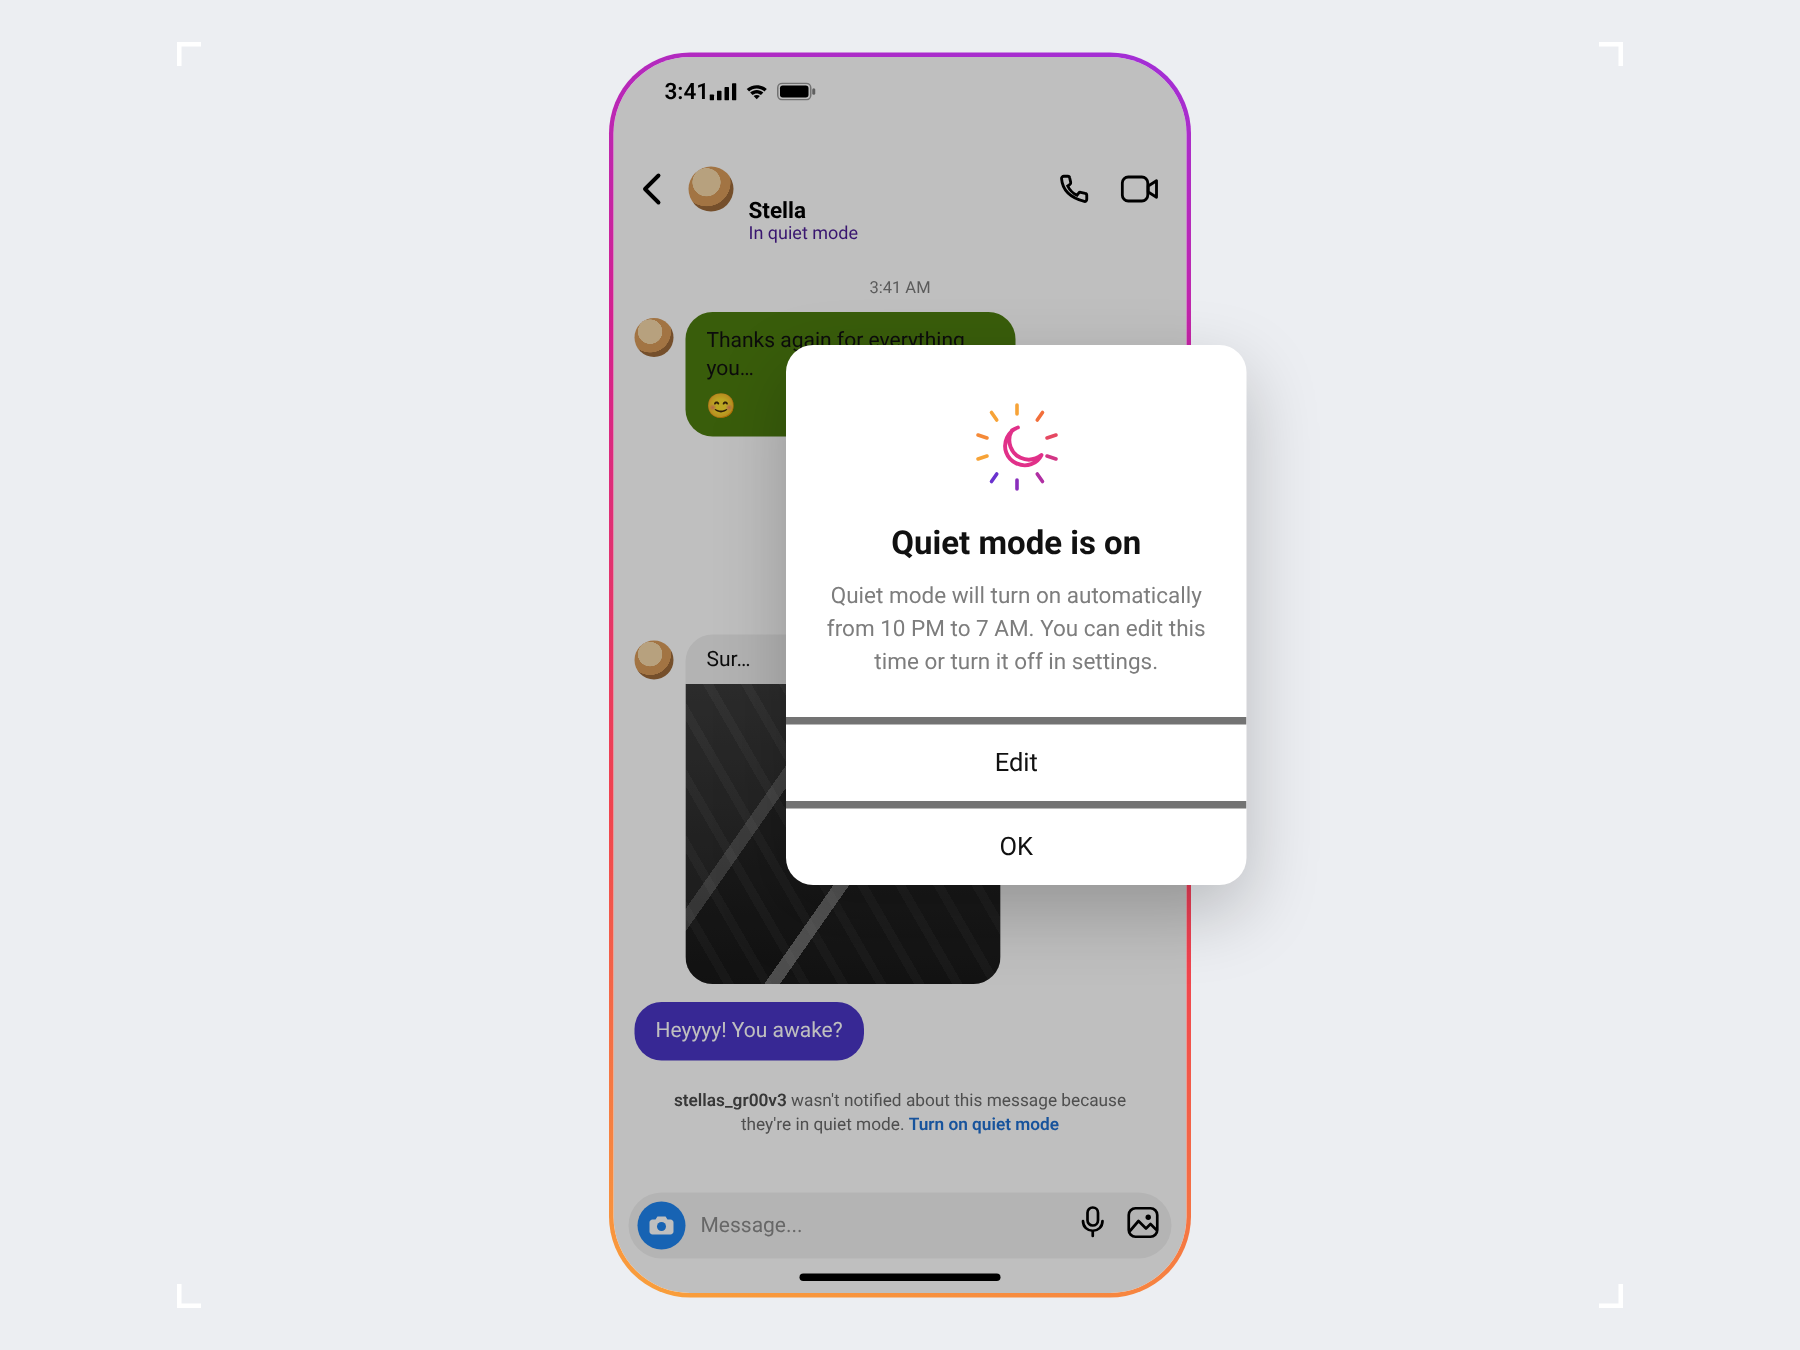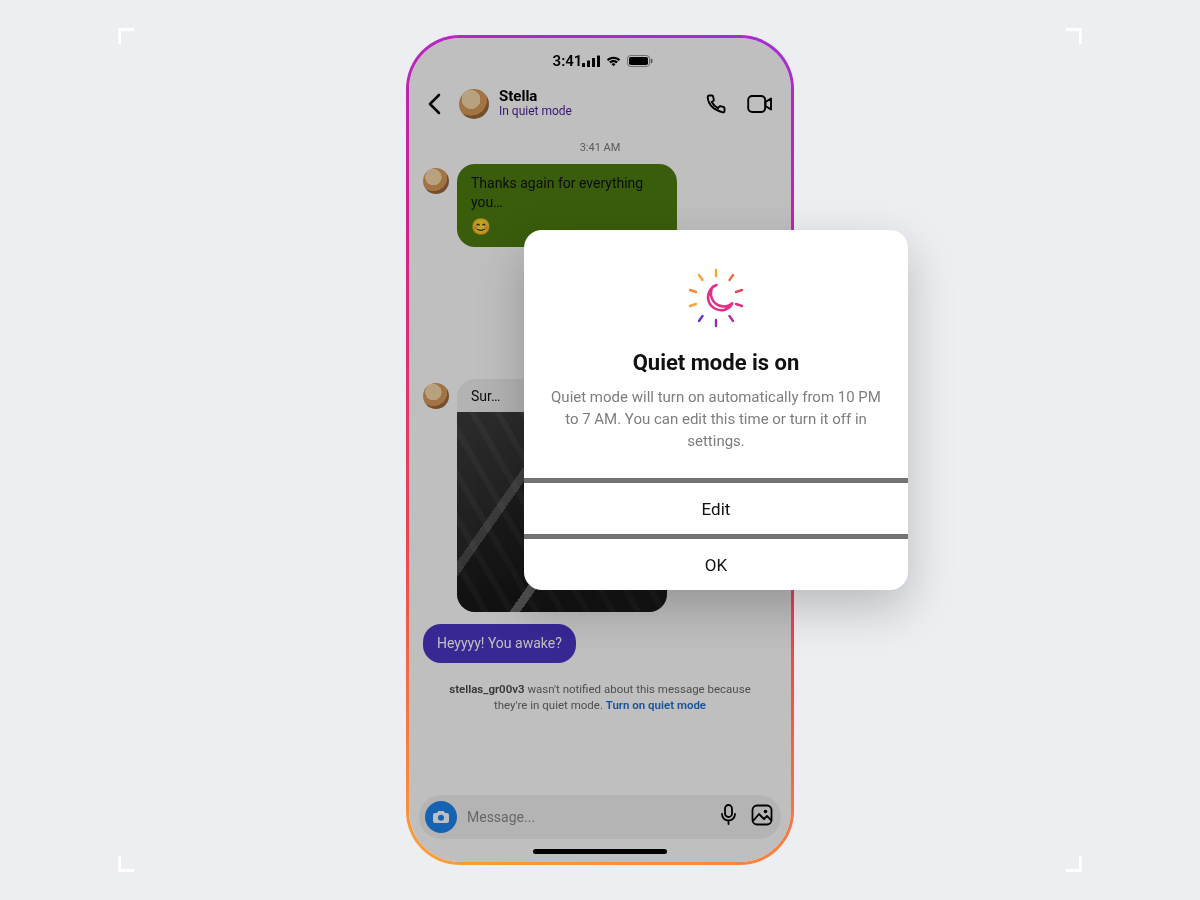--- a/index.html
+++ b/index.html
@@ -46,21 +46,21 @@
     z-index: 5;
     border-radius: 51px;
     pointer-events: none;
   }
 
   
   .status-bar {
     height: 46px;
     display: flex;
     align-items: center;
-    justify-content: center;
+    justify-content: flex-start;
     padding: 0 28px 0 34px;
     font-weight: 600;
     font-size: 15px;
     color: #000;
   }
   .status-right { display: flex; align-items: center; gap: 5px; }
   .signal-icon, .wifi-icon, .battery-icon { display: inline-flex; }
 
   
   .chat-header {
@@ -69,21 +69,21 @@
     padding: 4px 18px 10px 10px;
     gap: 10px;
   }
   .back-btn { width: 30px; height: 30px; display:flex; align-items:center; justify-content:center;}
   .avatar {
     width: 30px; height: 30px; border-radius: 50%;
     background: radial-gradient(circle at 40% 35%, #f4d7a8 0 35%, #d89b5a 36% 60%, #9c6a3a 61% 100%);
     flex-shrink: 0;
   }
   .header-text { flex: 1; line-height: 1.15; }
-  .header-name { font-weight: 700; font-size: 15px; color: #000; }
+  .header-name { font-weight: 700; font-size: 15px; color: #000; margin-top: 44px; }
   .header-status { font-size: 12px; color: #4c1d95; }
   .header-actions { display:flex; gap: 18px; }
   .icon-btn { width: 26px; height: 26px; display:flex; align-items:center; justify-content:center; }
 
   
   .chat-body {
     flex: 1;
     overflow: hidden;
     padding: 6px 14px 0 14px;
     position: relative;
@@ -177,21 +177,21 @@
   .home-indicator {
     width: 134px; height: 5px; border-radius: 3px;
     background: #000;
     margin: 0 auto 8px;
   }
 
   
   .dialog {
     position: absolute;
     z-index: 20;
-    width: 384px;
+    width: 307px;
     left: 524px;
     top: 230px;
     background: #fff;
     border-radius: 18px;
     box-shadow: 0 18px 48px rgba(0,0,0,0.22);
     overflow: hidden;
   }
   .dialog-body {
     padding: 36px 26px 26px;
     text-align: center;

